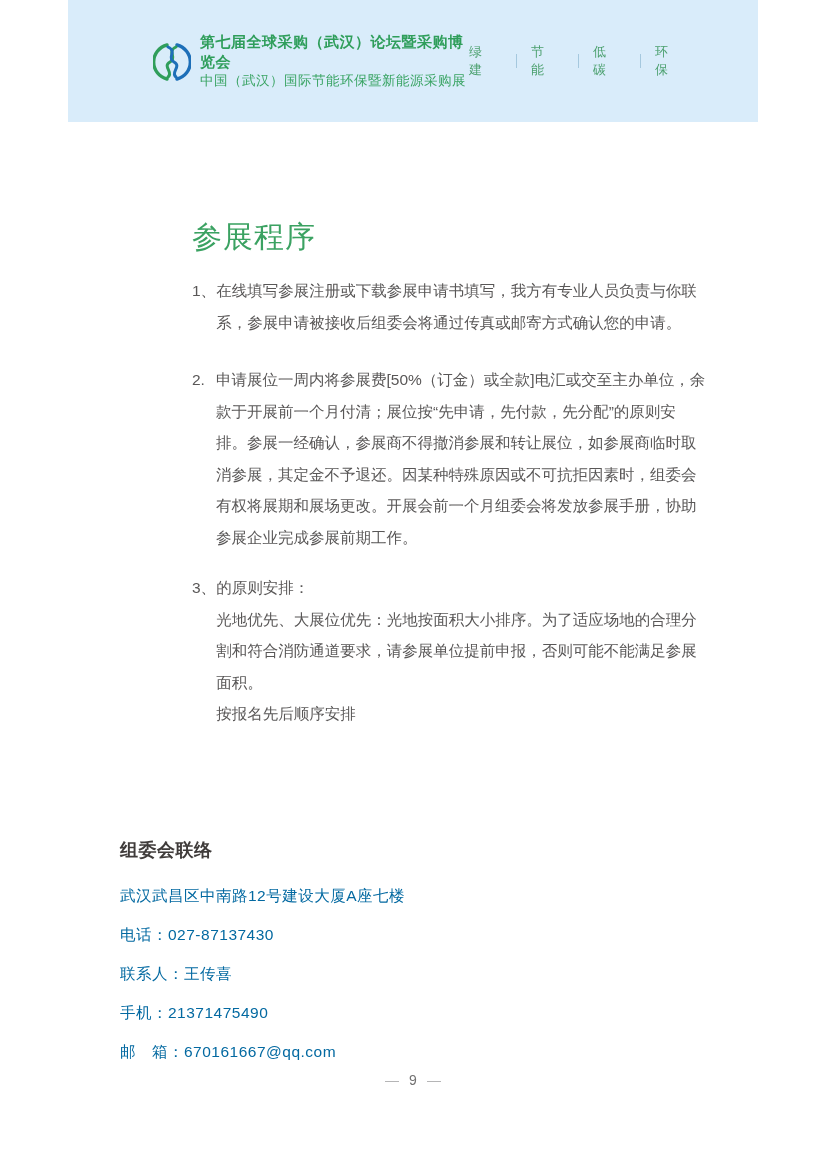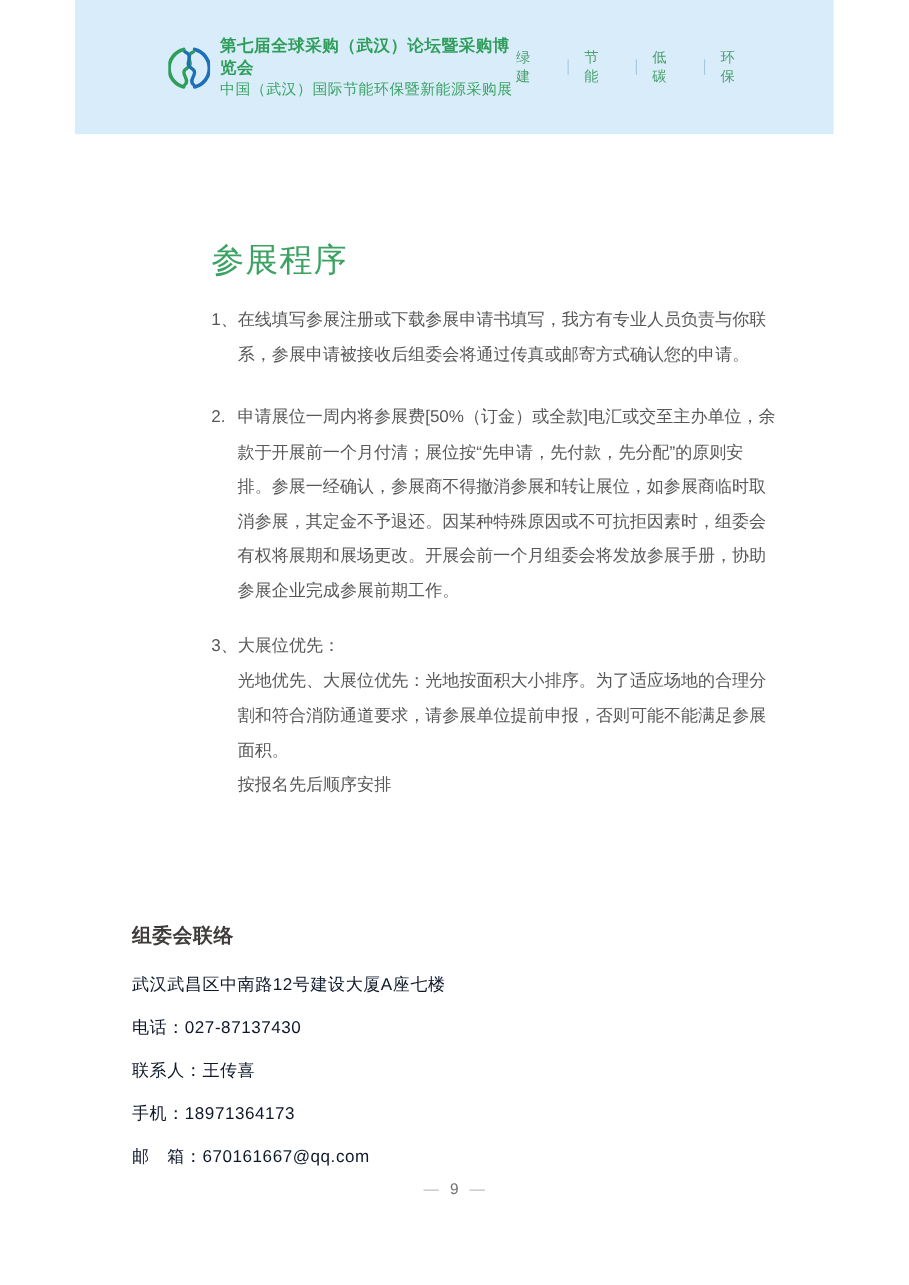--- a/index.html
+++ b/index.html
@@ -80,21 +80,21 @@
   .contact { padding: 0 104px 0 52px; margin-top: 108px; }
   .contact-heading {
     font-size: 18px;
     font-weight: bold;
     color: #3f3b3a;
     letter-spacing: 0.5px;
     margin-bottom: 26px;
   }
   .contact-line {
     font-size: 15.5px;
-    color: #0f172a;
+    color: #0369a1;
     letter-spacing: 0.5px;
     margin-bottom: 23px;
     line-height: 16px;
   }
 
   
   .footer {
     position: absolute;
     top: 1072px;
     left: 0;
@@ -141,33 +141,33 @@
     </div>
 
     <div class="para para-2">
       <span class="num">2.</span>
       <div class="ptext">申请展位一周内将参展费[50%（订金）或全款]电汇或交至主办单位，余款于开展前一个月付清；展位按“先申请，先付款，先分配”的原则安排。参展一经确认，参展商不得撤消参展和转让展位，如参展商临时取消参展，其定金不予退还。因某种特殊原因或不可抗拒因素时，组委会有权将展期和展场更改。开展会前一个月组委会将发放参展手册，协助参展企业完成参展前期工作。</div>
     </div>
 
     <div class="para para-3">
       <span class="num">3、</span>
       <div class="ptext">
-        <div>大展位优先：</div>
+        <div>的原则安排：</div>
         <div>光地优先、大展位优先：光地按面积大小排序。为了适应场地的合理分割和符合消防通道要求，请参展单位提前申报，否则可能不能满足参展面积。</div>
         <div>按报名先后顺序安排</div>
       </div>
     </div>
   </div>
 
   <div class="contact">
     <div class="contact-heading">组委会联络</div>
     <div class="contact-line">武汉武昌区中南路12号建设大厦A座七楼</div>
     <div class="contact-line">电话：027-87137430</div>
     <div class="contact-line">联系人：王传喜</div>
-    <div class="contact-line">手机：18971364173</div>
+    <div class="contact-line">手机：21371475490</div>
     <div class="contact-line">邮　箱：670161667@qq.com</div>
   </div>
 
   <div class="footer">
     <span class="dash">—</span><span>9</span><span class="dash">—</span>
   </div>
 
 </div>
 
 </body></html>

